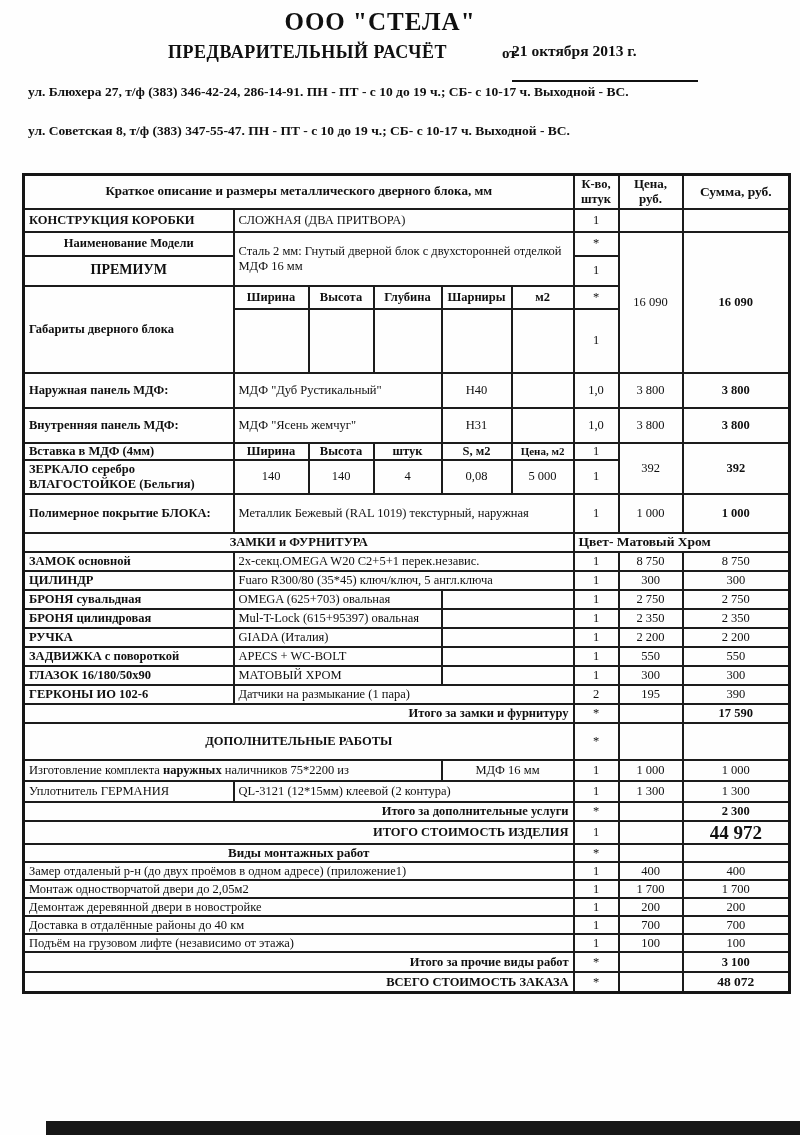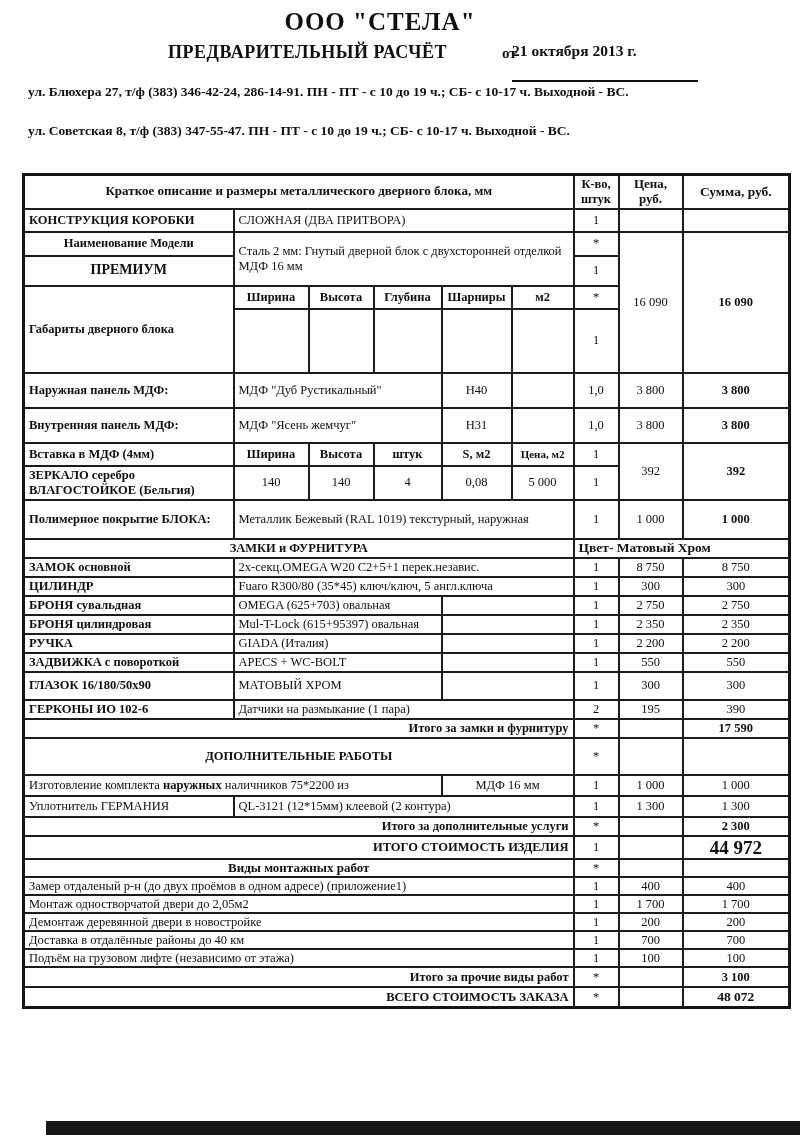--- a/index.html
+++ b/index.html
@@ -129,21 +129,21 @@
   <tr style="height:35px">
     <td class="b">Внутренняя панель МДФ:</td>
     <td colspan="3">МДФ "Ясень жемчуг"</td>
     <td class="c">Н31</td>
     <td></td>
     <td class="num">1,0</td>
     <td class="money">3 800</td>
     <td class="moneyb">3 800</td>
   </tr>
 
-  <tr style="height:23px">
+  <tr style="height:17px">
     <td class="b">Вставка в МДФ (4мм)</td>
     <td class="sub">Ширина</td>
     <td class="sub">Высота</td>
     <td class="sub">штук</td>
     <td class="sub">S, м2</td>
     <td class="sub" style="font-size:11px">Цена, м2</td>
     <td class="num">1</td>
     <td rowspan="2" class="money">392</td>
     <td rowspan="2" class="moneyb">392</td>
   </tr>
@@ -210,21 +210,21 @@
     <td class="money">2 200</td>
   </tr>
   <tr style="height:19px">
     <td class="b">ЗАДВИЖКА с повороткой</td>
     <td colspan="3">APECS + WC-BOLT</td>
     <td colspan="2"></td>
     <td class="num">1</td>
     <td class="money">550</td>
     <td class="money">550</td>
   </tr>
-  <tr style="height:28px">
+  <tr style="height:19px">
     <td class="b">ГЛАЗОК  16/180/50х90</td>
     <td colspan="3">МАТОВЫЙ ХРОМ</td>
     <td colspan="2"></td>
     <td class="num">1</td>
     <td class="money">300</td>
     <td class="money">300</td>
   </tr>
   <tr style="height:19px">
     <td class="b">ГЕРКОНЫ  ИО 102-6</td>
     <td colspan="5">Датчики на размыкание (1 пара)</td>

